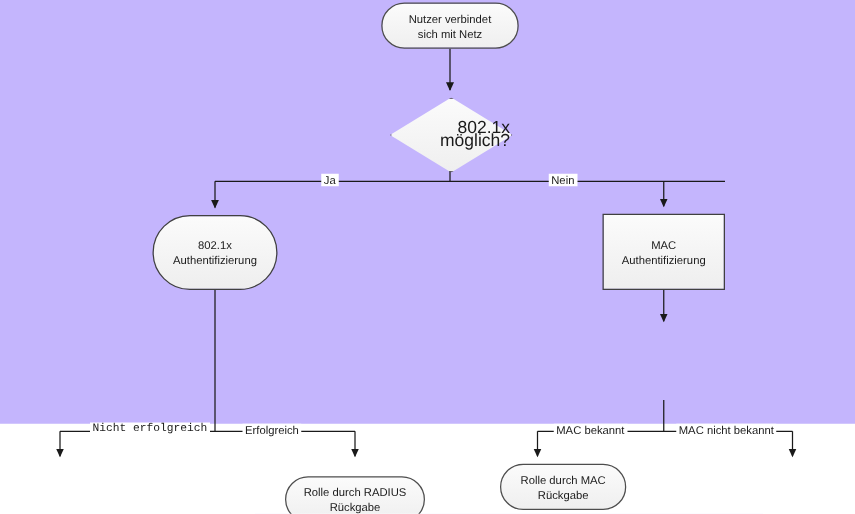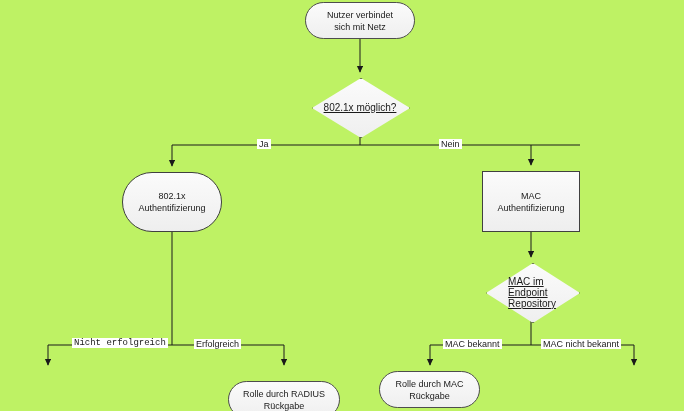--- a/index.html
+++ b/index.html
@@ -1,32 +1,32 @@
 <!DOCTYPE html>
 <html><head>
 <meta charset="utf-8">
 <style>
   html,body{margin:0;padding:0;background:#ffffff;}
   body{width:684px;height:411px;overflow:hidden;font-family:"Liberation Sans",sans-serif;}
-  #canvas{position:relative;width:684px;height:411px;background:#bef264;}
+  #canvas{position:relative;width:684px;height:339px;background:#c4b5fd;}
   svg.edges{position:absolute;left:0;top:0;width:684px;height:411px;}
   .node{position:absolute;box-sizing:border-box;display:flex;align-items:center;justify-content:center;
         text-align:center;color:#1a1a1a;font-size:9px;line-height:12px;}
   .node .lbl{display:block;padding:0 4px;}
   .stadium{border:1px solid #4d4d4d;border-radius:999px;
            background:linear-gradient(to bottom,#fbfbfb 0%,#efefef 100%);}
   .rect{border:1px solid #404040;background:linear-gradient(to bottom,#fbfbfb 0%,#eeeeee 100%);}
   .diamond-wrap{position:absolute;}
   .diamond-shape{position:absolute;left:0;top:0;width:100%;height:100%;
                  background:linear-gradient(to bottom,#fbfbfb 0%,#efefef 100%);
                  border:1px solid #4d4d4d;
                  clip-path:polygon(50% 0%,100% 50%,50% 100%,0% 50%);}
   .diamond-txt{position:absolute;left:0;top:0;width:100%;height:100%;
                display:flex;align-items:center;justify-content:center;
-               text-align:left;font-size:10px;line-height:11px;color:#1a1a1a;text-decoration:underline;}
+               text-align:right;font-size:14px;line-height:11px;color:#1a1a1a;}
   .edgelabel{position:absolute;font-size:9px;color:#1a1a1a;background:#fff;
              padding:0 2px;white-space:nowrap;line-height:10px;}
 </style>
 </head>
 <body>
 
 <div id="canvas">
 
   <svg class="edges" viewBox="0 0 684 411" xmlns="http://www.w3.org/2000/svg">
     <defs>
@@ -71,33 +71,27 @@
   </div>
 
   <div class="node rect" style="left:122px;top:172px;width:100px;height:60px;border-radius:30px;">
     <span class="lbl"><span>802.1x</span><br><span>Authentifizierung</span></span>
   </div>
 
   <div class="node rect" style="left:482px;top:171px;width:98px;height:61px;">
     <span class="lbl"><span>MAC</span><br><span>Authentifizierung</span></span>
   </div>
 
-  <div class="diamond-wrap" style="left:486px;top:263px;width:92px;height:58px;">
-    <div class="diamond-shape"></div>
-    <div class="diamond-txt">
-      <span><span>MAC im</span><br><span>Endpoint</span><br><span>Repository</span></span>
-    </div>
-  </div>
 
 
   <div class="node stadium" style="left:228px;top:381px;width:112px;height:37px;text-align:center;">
     <span class="lbl"><span>Rolle durch RADIUS</span><br><span>Rückgabe</span></span>
   </div>
 
-  <div class="node stadium" style="left:379px;top:371px;width:101px;height:37px;">
+  <div class="node stadium" style="left:400px;top:371px;width:101px;height:37px;">
     <span class="lbl"><span>Rolle durch MAC</span><br><span>Rückgabe</span></span>
   </div>
 
 
   <div class="edgelabel" style="left:244px;top:139px;margin-left:13px;">Ja</div>
 
   <div class="edgelabel" style="left:439px;top:139px;">Nein</div>
 
   <div class="edgelabel" style="left:72px;top:338px;font-family:Liberation Mono, monospace;">Nicht erfolgreich</div>
 

